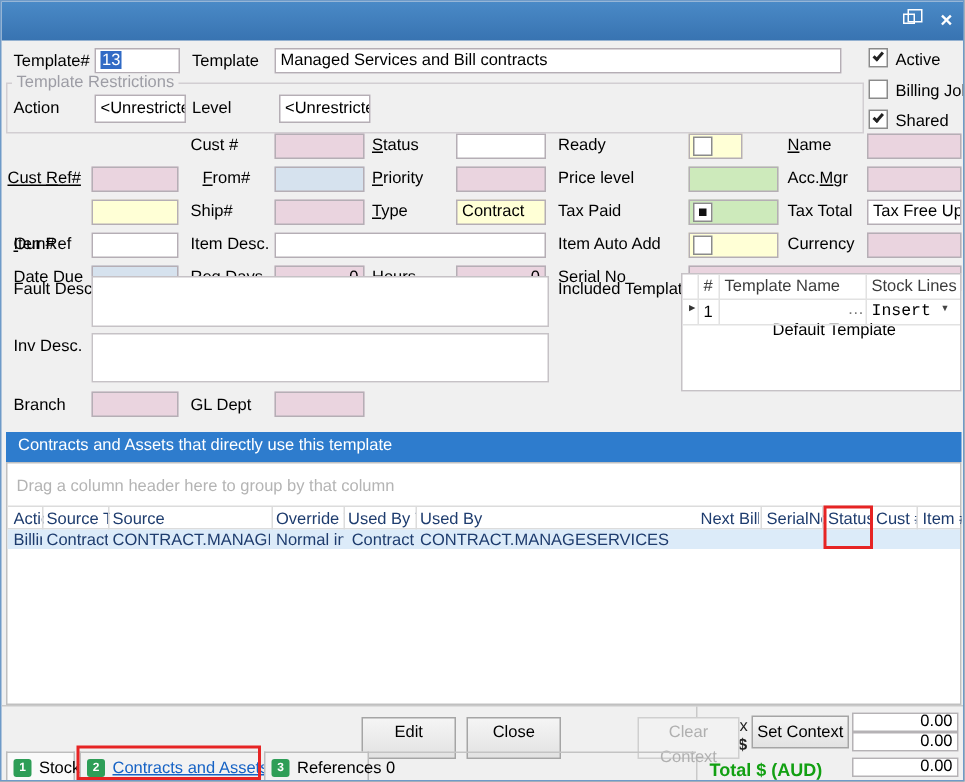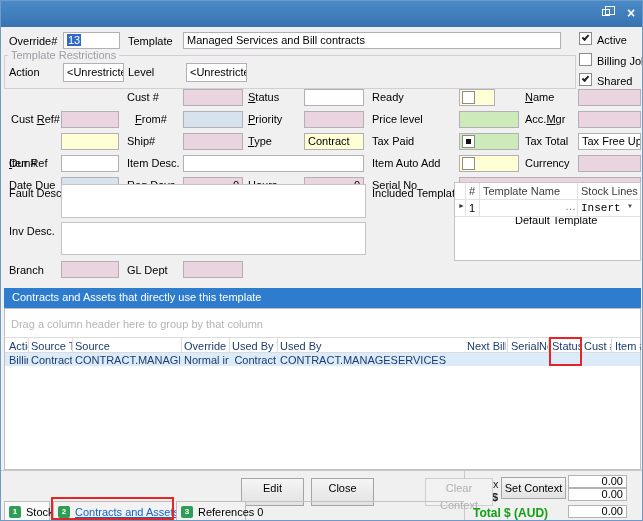--- a/index.html
+++ b/index.html
@@ -51,21 +51,21 @@
   .gh { position:absolute; color:#1e3c6e; white-space:nowrap; overflow:hidden; }
   .gc { position:absolute; color:#1e3c6e; white-space:nowrap; overflow:hidden; }
   .gridrow { position:absolute; background:#dcebf9; }
   .vline { position:absolute; width:1px; background:#dcdcdc; }
   .hline { position:absolute; height:1px; background:#dcdcdc; }
   
   .btn { position:absolute; height:28px; background:linear-gradient(#f5f5f5,#e2e2e2);
          border:1px solid #a5a5a5; text-align:center; line-height:17px; padding-top:1px; cursor:pointer; }
   .btn.disabled { color:#b0b0b0; background:#f2f2f2; border-color:#cfcfcf; cursor:default; }
   
-  .valbox { position:absolute; width:59px; height:13px; border:1px solid #b5b2b5; background:#fff;
+  .valbox { position:absolute; width:71px; height:13px; border:1px solid #b5b2b5; background:#fff;
             text-align:right; padding:0 3px; line-height:11px; }
   .total-lbl { position:absolute; color:#12a012; font-weight:bold; font-size:12px; }
   .frag { position:absolute; color:#222; }
   
   .tab { position:absolute; top:500px; height:21px; border:1px solid #bdbdbd; border-bottom:none;
          background:#f2f2f2; cursor:pointer; }
   .tab .badge { position:absolute; left:4px; top:4px; width:12px; height:12px; background:#2e9e57;
                 border-radius:2px; color:#fff; font-size:8px; font-weight:bold; text-align:center; line-height:12px; }
   .tab .tlabel { position:absolute; left:21px; top:4px; white-space:nowrap; }
   .tab.active-link .tlabel { color:#1562c5; text-decoration:underline; }
@@ -79,21 +79,21 @@
 
   <div class="titlebar">
     <div class="tbtn" style="left:596px;">
       <span class="restore-glyph"></span>
     </div>
     <div class="tbtn close-glyph" style="left:620px;">
       <span>×</span>
     </div>
   </div>
 
-  <div class="lbl" style="left:8px;top:34px;">Override#</div>
+  <div class="lbl" style="left:8px;top:34px;">Template#</div>
   <div class="fld wht" style="left:62px;top:31px;width:57px;"><span class="sel">13</span></div>
   <div class="lbl" style="left:127px;top:34px;">Template</div>
   <div class="fld wht" style="left:182px;top:31px;width:378px;">Managed Services and Bill contracts</div>
 
   <span class="cb" style="left:578px;top:31px;">
       <span class="tick"></span>
     </span>
   <div class="lbl" style="left:596px;top:33px;">Active</div>
   <span class="cb" style="left:578px;top:52px;"></span>
   <div class="lbl" style="left:596px;top:54px;">Billing Job</div>
@@ -113,21 +113,21 @@
   <div class="fld pink" style="left:182px;top:88px;width:60px;"></div>
   <div class="lbl" style="left:247px;top:90px;"><u>S</u>tatus</div>
   <div class="fld wht" style="left:303px;top:88px;width:60px;"></div>
   <div class="lbl" style="left:371px;top:90px;">Ready</div>
   <div class="fld yel cbfld" style="left:458px;top:88px;width:36px;">
       <span class="cb"></span>
     </div>
   <div class="lbl" style="left:524px;top:90px;"><u>N</u>ame</div>
   <div class="fld pink" style="left:577px;top:88px;width:63px;"></div>
 
-  <div class="lbl" style="left:10px;top:112px;">Cust <u>R</u>ef#</div>
+  <div class="lbl" style="left:4px;top:112px;text-decoration:underline;">Cust <u>R</u>ef#</div>
   <div class="fld pink" style="left:60px;top:110px;width:58px;"></div>
   <div class="lbl" style="left:134px;top:112px;"><u>F</u>rom#</div>
   <div class="fld blu" style="left:182px;top:110px;width:60px;"></div>
   <div class="lbl" style="left:247px;top:112px;"><u>P</u>riority</div>
   <div class="fld pink" style="left:303px;top:110px;width:60px;"></div>
   <div class="lbl" style="left:371px;top:112px;">Price level</div>
   <div class="fld grn" style="left:458px;top:110px;width:60px;"></div>
   <div class="lbl" style="left:524px;top:112px;">Acc.<u>M</u>gr</div>
   <div class="fld pink" style="left:577px;top:110px;width:63px;"></div>
 

